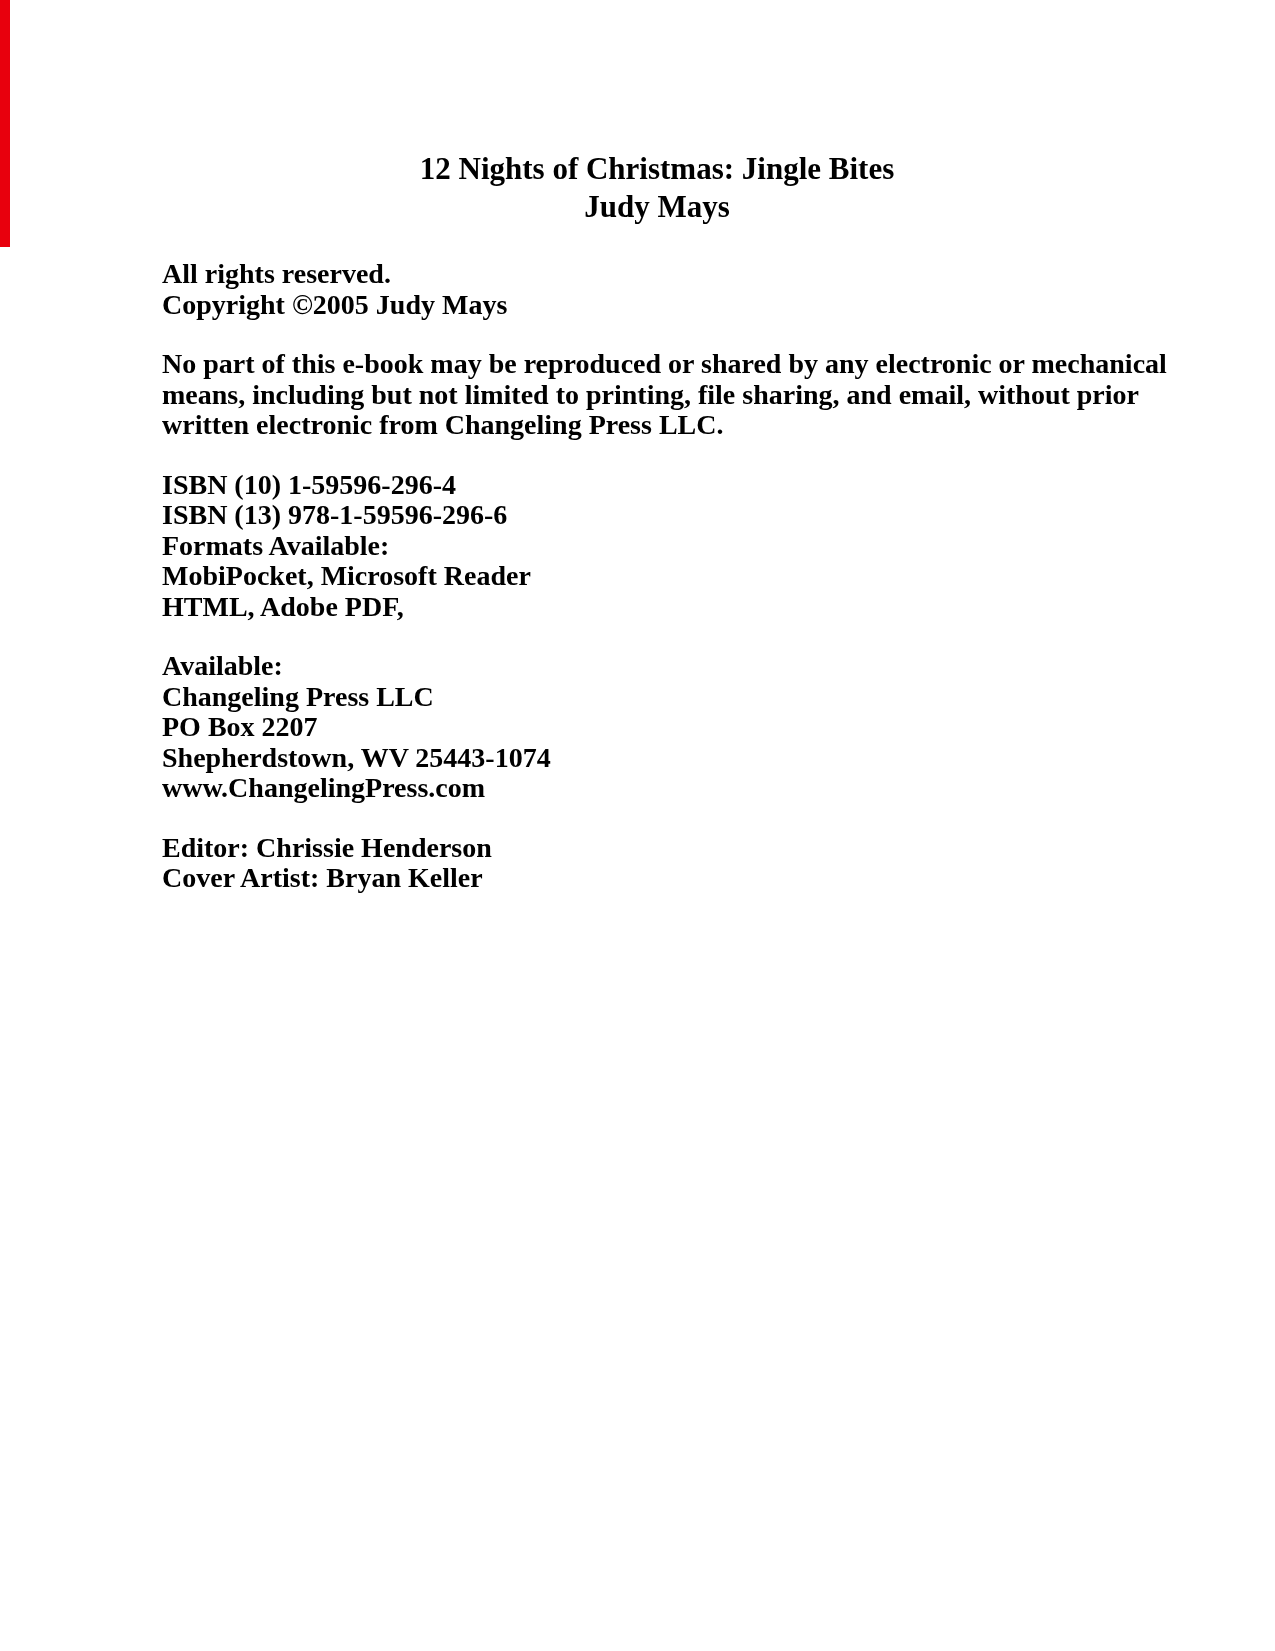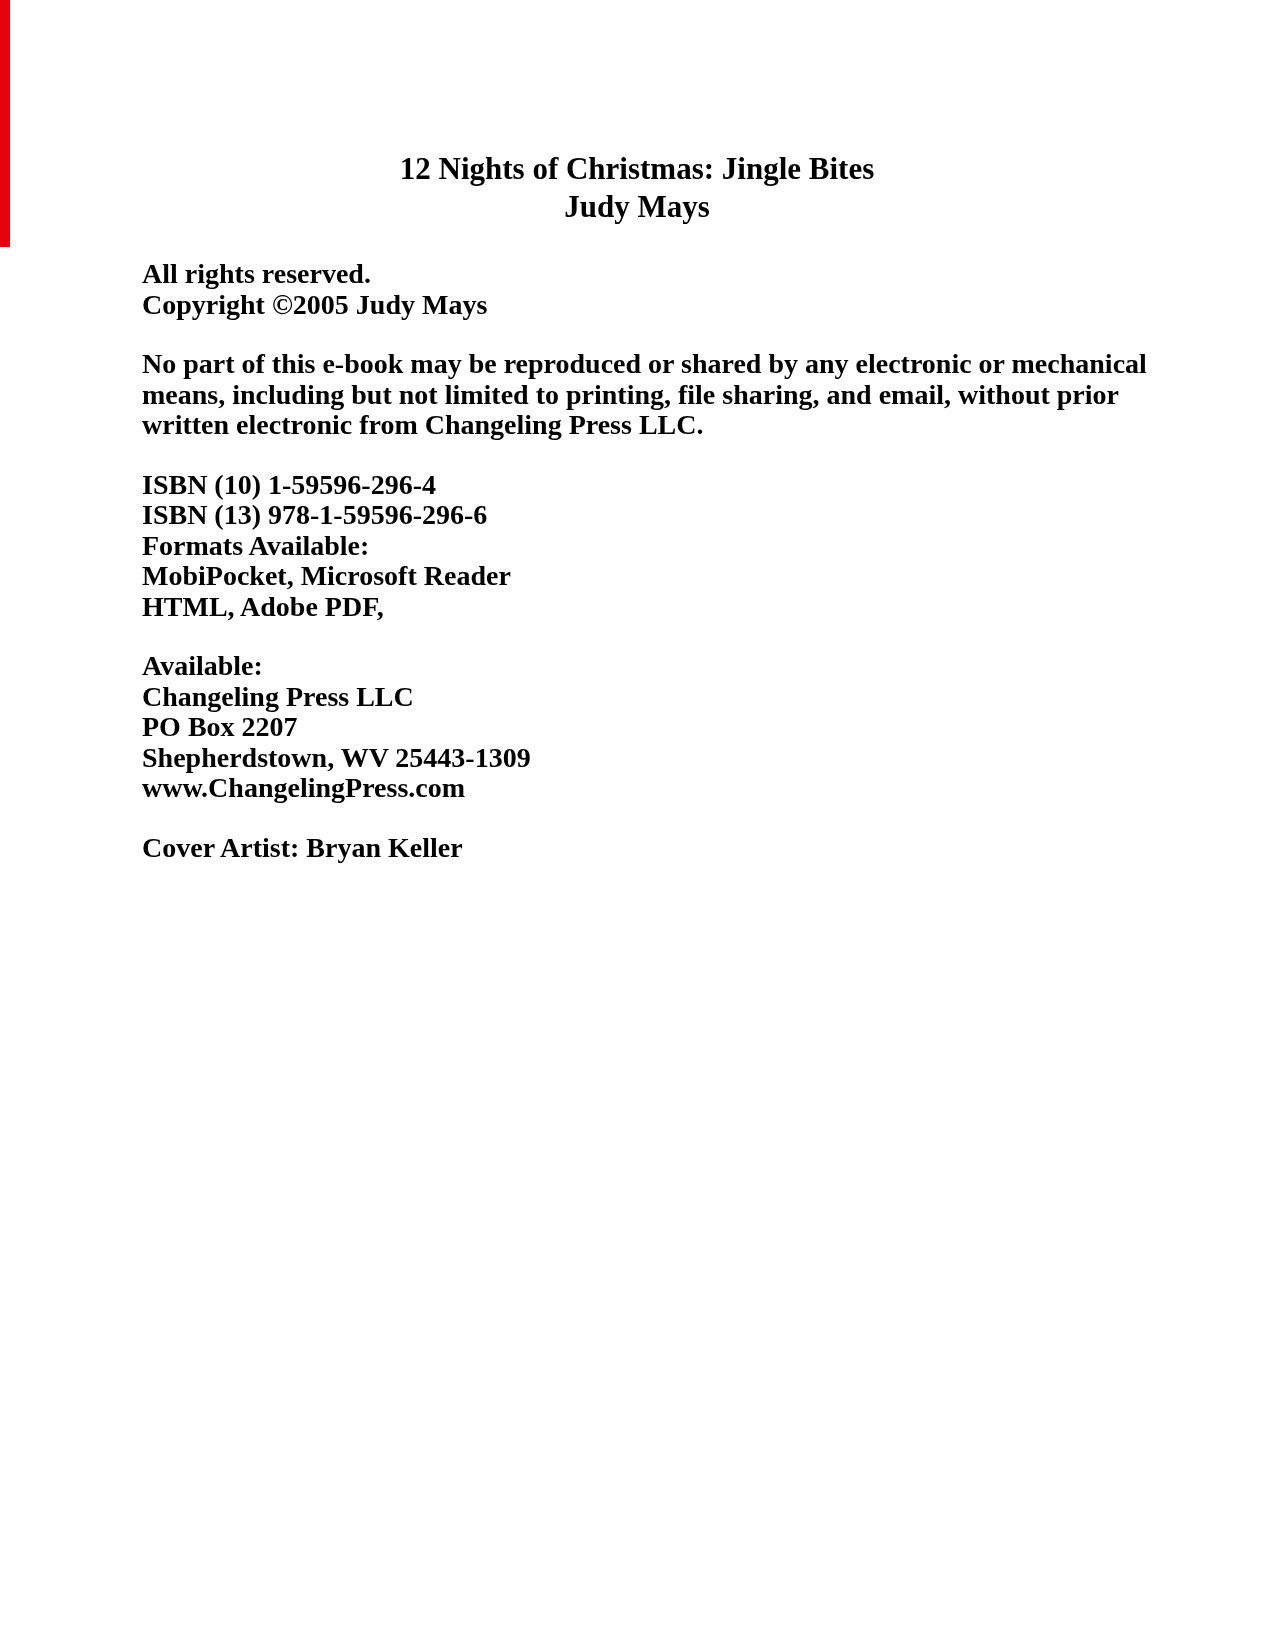--- a/index.html
+++ b/index.html
@@ -20,21 +20,21 @@
   .edge-marker {
     position: absolute;
     left: 0;
     top: 0;
     width: 10px;
     height: 247px;
     background: #e8000d;
   }
   .content {
     position: absolute;
-    left: 142px;
+    left: 162px;
     top: 150px;
     width: 990px;
   }
   .title-block {
     font-size: 31px;
     line-height: 38px;
     text-align: center;
     margin: 0 0 33px 0;
   }
   .text-block {
@@ -76,22 +76,23 @@
       <div class="line">ISBN (13) 978-1-59596-296-6</div>
       <div class="line">Formats Available:</div>
       <div class="line">MobiPocket, Microsoft Reader</div>
       <div class="line">HTML, Adobe PDF,</div>
     </div>
 
     <div class="text-block">
       <div class="line">Available:</div>
       <div class="line">Changeling Press LLC</div>
       <div class="line">PO Box 2207</div>
-      <div class="line">Shepherdstown, WV 25443-1309</div>
+      <div class="line">Shepherdstown, WV 25443-1074</div>
       <div class="line">www.ChangelingPress.com</div>
     </div>
 
     <div class="text-block">
+      <div class="line">Editor: Chrissie Henderson</div>
       <div class="line">Cover Artist: Bryan Keller</div>
     </div>
 
   </div>
 </div>
 
 </body></html>

